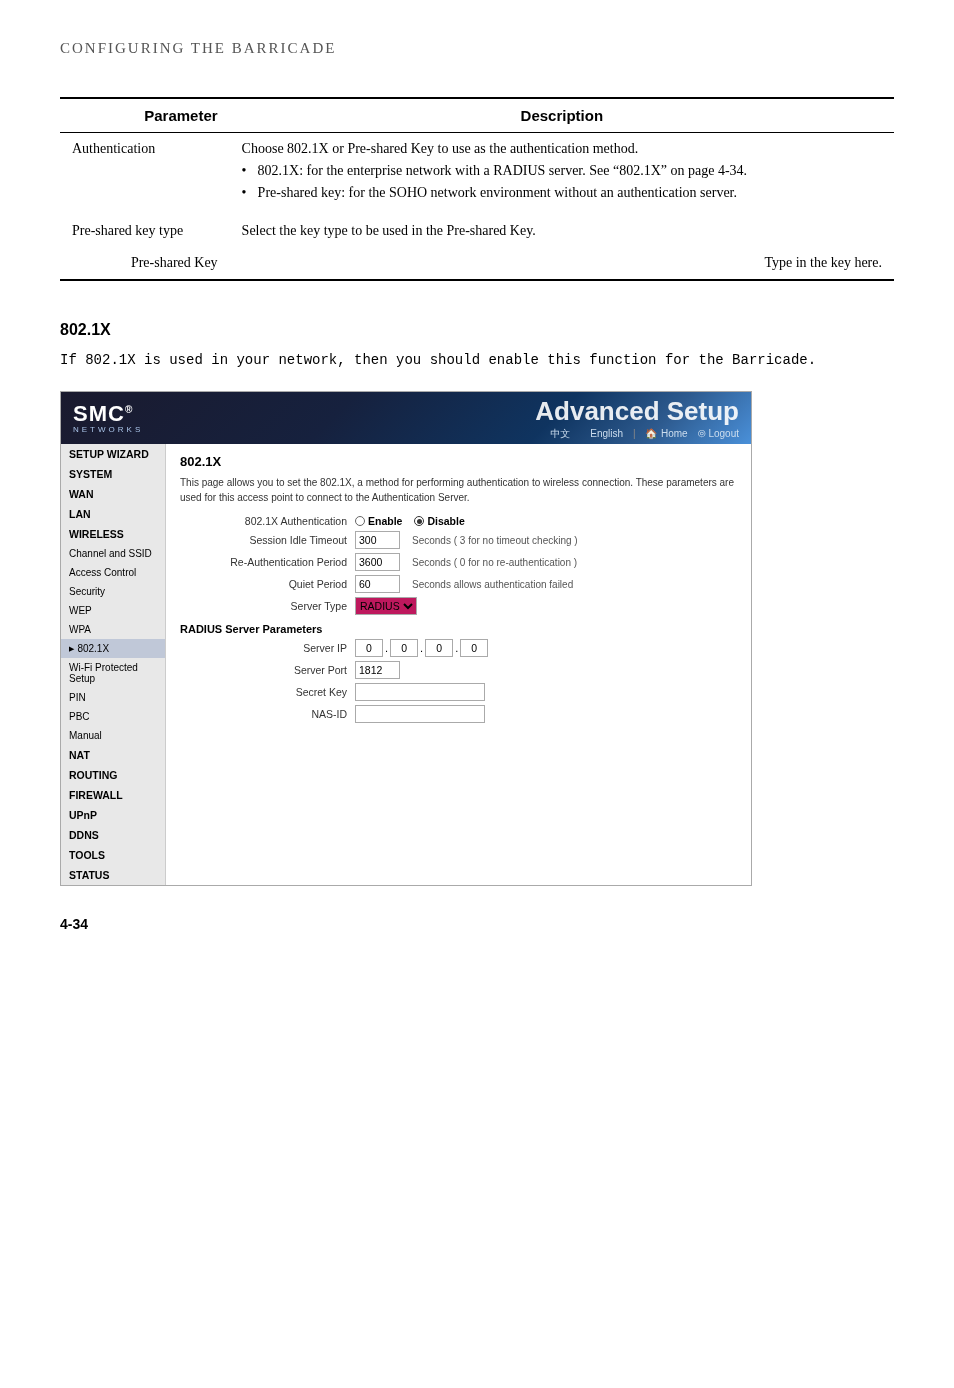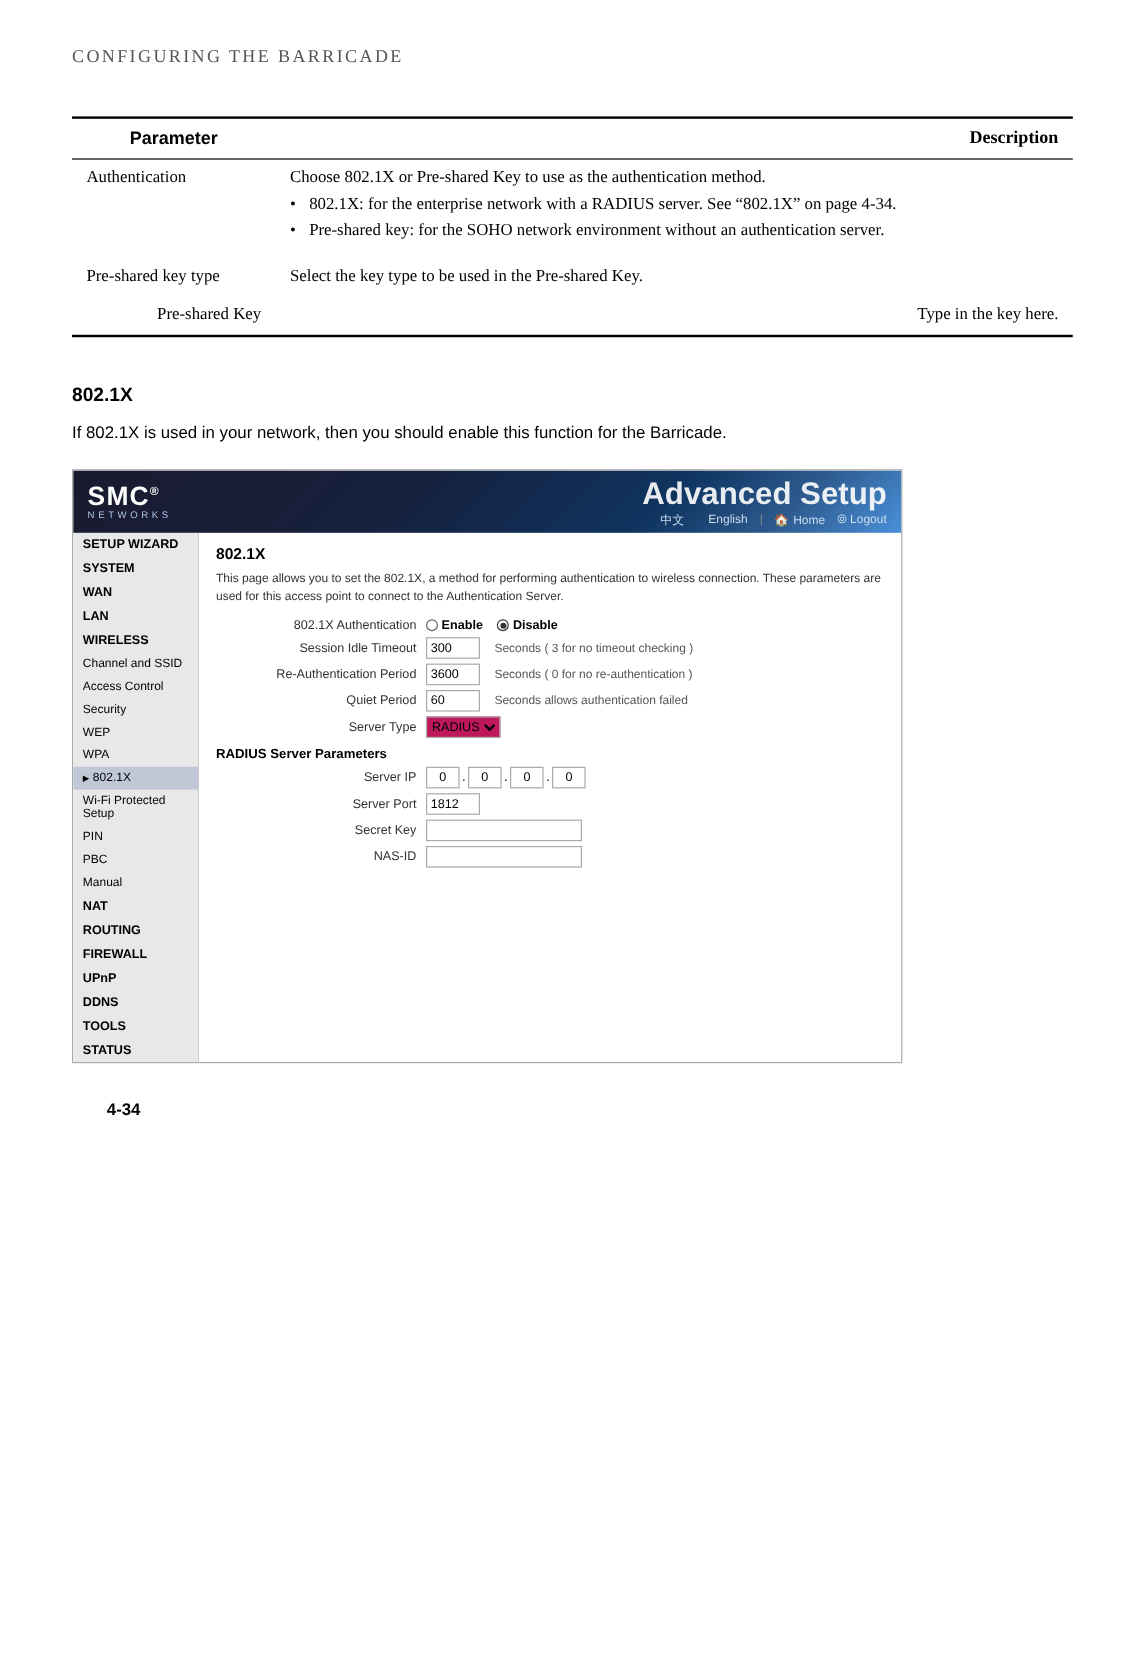--- a/index.html
+++ b/index.html
@@ -27,28 +27,27 @@
     
     .param-table {
       width: 100%;
       border-collapse: collapse;
       margin-bottom: 40px;
     }
     .param-table th {
       border-top: 2px solid #000;
       border-bottom: 1px solid #000;
       padding: 8px 12px;
-      text-align: center;
+      text-align: right;
       font-family: Arial, sans-serif;
       font-size: 15px;
       font-weight: bold;
     }
     .param-table th.desc-col {
-      text-align: right;
-      font-family: Liberation Serif, serif;
+      text-align: center;
     }
     .param-table td {
       padding: 8px 12px;
       vertical-align: top;
       font-size: 14px;
     }
     .param-table td:first-child {
       white-space: nowrap;
       font-size: 14px;
       font-family: Georgia, serif;
@@ -76,21 +75,21 @@
 
     
     .section-heading {
       font-family: Arial, sans-serif;
       font-weight: bold;
       font-size: 16px;
       margin-bottom: 10px;
     }
     .section-text {
       font-size: 14px;
-      font-family: Liberation Sans, sans-serif;
+      font-family: Liberation Mono, monospace;
       margin-bottom: 20px;
       line-height: 1.6;
     }
 
     
     .router-ui {
       border: 1px solid #aaa;
       width: 692px;
       font-family: Arial, sans-serif;
       font-size: 11px;
@@ -304,21 +303,20 @@
       border: 1px solid #aaa;
       background: #be185d;
     }
 
     
     .page-number {
       margin-top: 30px;
       font-size: 14px;
       font-family: Arial, sans-serif;
       font-weight: bold;
-      margin-left: 29px;
     }
   </style>
 </head>
 <body>
 
 <div class="page-header">
   <span>Configuring the Barricade</span>
 </div>
 
 <table class="param-table">

